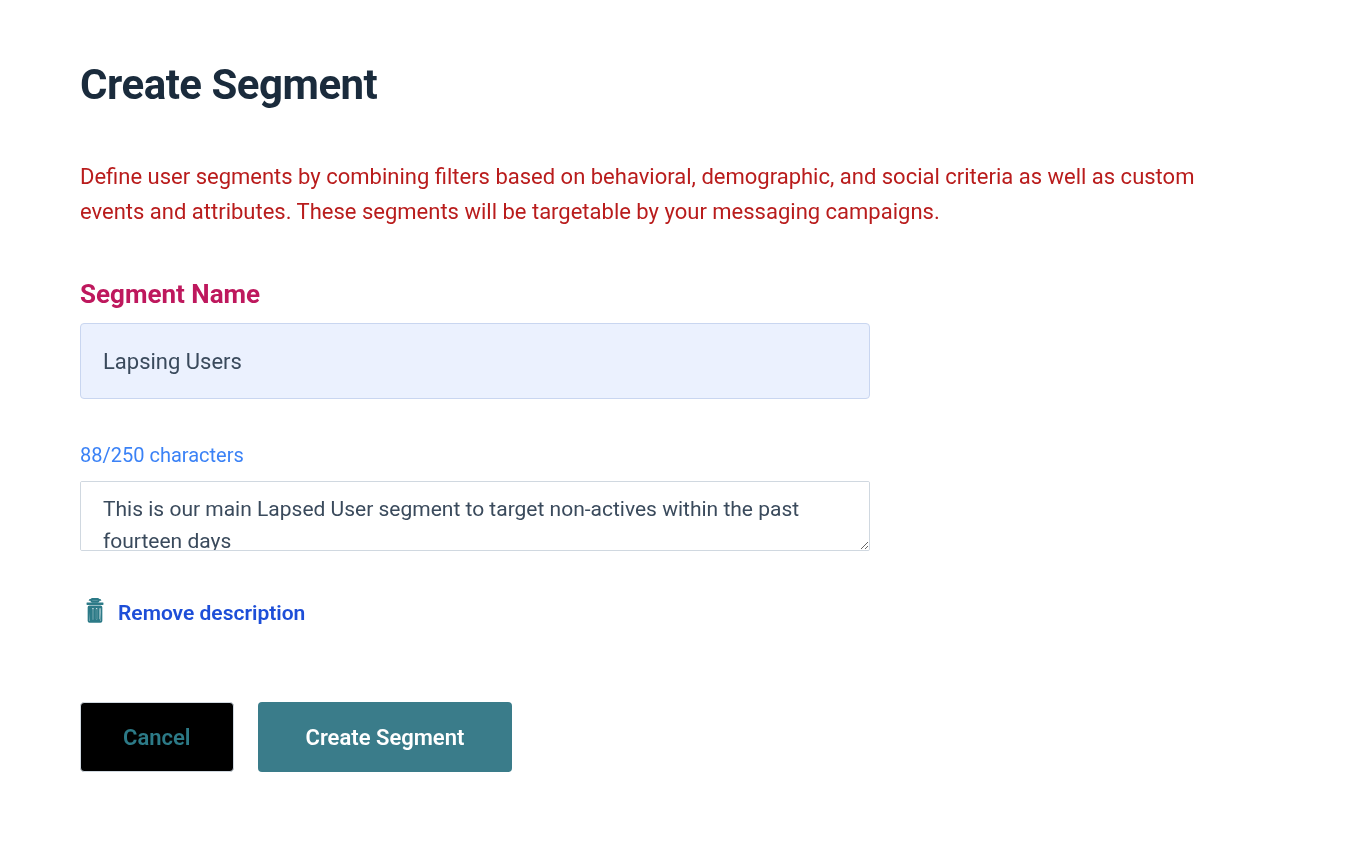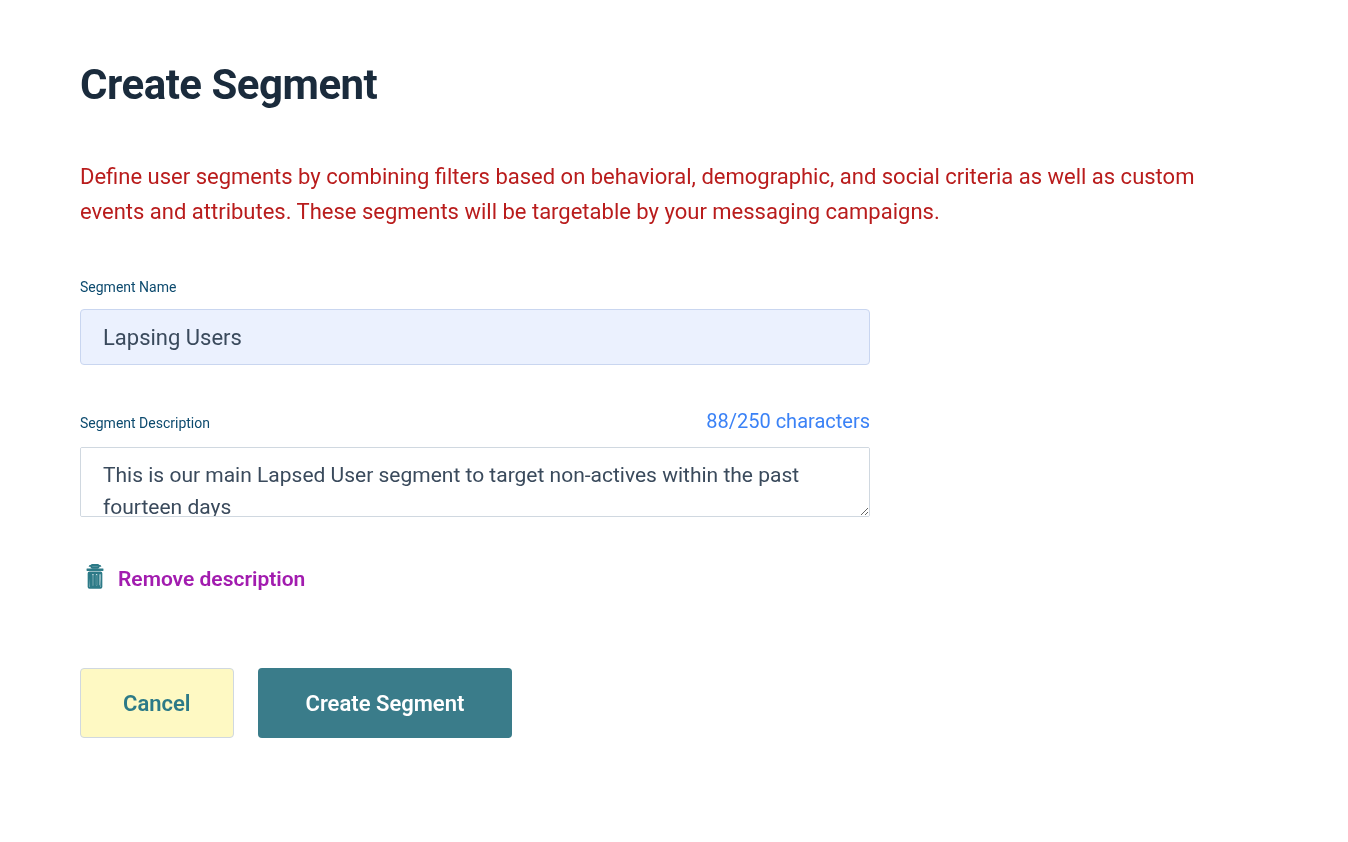--- a/index.html
+++ b/index.html
@@ -25,42 +25,42 @@
       font-size: 22px;
       line-height: 1.6;
       color: #b91c1c;
       margin-bottom: 50px;
       max-width: 1180px;
     }
     .form-section {
       width: 790px;
     }
     .field-label {
-      font-size: 14px;
-      font-weight: 400;
-      color: #0c4a6e;
+      font-size: 26px;
+      font-weight: 700;
+      color: #be185d;
       margin-bottom: 14px;
       display: block;
     }
     .label-row {
       display: flex;
       justify-content: space-between;
       align-items: baseline;
       margin-bottom: 14px;
     }
     .label-row .field-label {
       margin-bottom: 0;
     }
     .char-count {
       font-size: 20px;
       color: #3b82f6;
     }
     .text-input {
       width: 100%;
-      height: 56px;
+      height: 76px;
       padding: 0 22px;
       font-size: 22px;
       color: #3a4a5c;
       background: #ebf1fe;
       border: 1px solid #c9d6f0;
       border-radius: 4px;
       outline: none;
       font-family: inherit;
     }
     .textarea-input {
@@ -81,21 +81,21 @@
     .field-group {
       margin-bottom: 44px;
     }
     .field-group.desc {
       margin-bottom: 38px;
     }
     .remove-link {
       display: inline-flex;
       align-items: center;
       gap: 12px;
-      color: #a21caf;
+      color: #1d4ed8;
       font-size: 21px;
       font-weight: 600;
       cursor: pointer;
       background: none;
       border: none;
       padding: 4px 4px;
       font-family: inherit;
     }
     .remove-link svg {
       width: 22px;
@@ -111,21 +111,21 @@
       height: 70px;
       padding: 0 40px;
       font-size: 22px;
       font-weight: 600;
       border-radius: 4px;
       cursor: pointer;
       font-family: inherit;
       border: none;
     }
     .btn-secondary {
-      background: #fef9c3;
+      background: #000000;
       color: #2c7a87;
       border: 1.5px solid #d0d8e0;
       padding: 12px 42px;
     }
     .btn-primary {
       background: #3a7c8a;
       color: #ffffff;
       padding: 0 48px;
     }
   </style>
@@ -137,21 +137,20 @@
 <p class="description-text">Define user segments by combining filters based on behavioral, demographic, and social criteria as well as custom events and attributes. These segments will be targetable by your messaging campaigns.</p>
 
 <div class="form-section">
   <div class="field-group">
     <label class="field-label">Segment Name</label>
     <input type="text" class="text-input" value="Lapsing Users" style="">
   </div>
 
   <div class="field-group desc">
     <div class="label-row">
-      <label class="field-label">Segment Description</label>
       <span class="char-count">88/250 characters</span>
     </div>
     <textarea class="textarea-input" style="">This is our main Lapsed User segment to target non-actives within the past fourteen days</textarea>
   </div>
 
   <button class="remove-link">
     <span>
       <svg viewBox="0 0 24 28">
         <path d="M3 6h18v2H3V6zm3-4h12l1 2H5l1-2zm-1 8h14l-1.2 16c-.05.6-.55 1-1.1 1H7.3c-.55 0-1.05-.4-1.1-1L5 10zm4 2v12h1.5V12H9zm4 0v12h1.5V12H13zm4 0v12h1.5V12H17z" fill="#2c7a87"></path>
         <rect x="5" y="10" width="14" height="17" rx="1" fill="none" stroke="#2c7a87" stroke-width="2"></rect>

